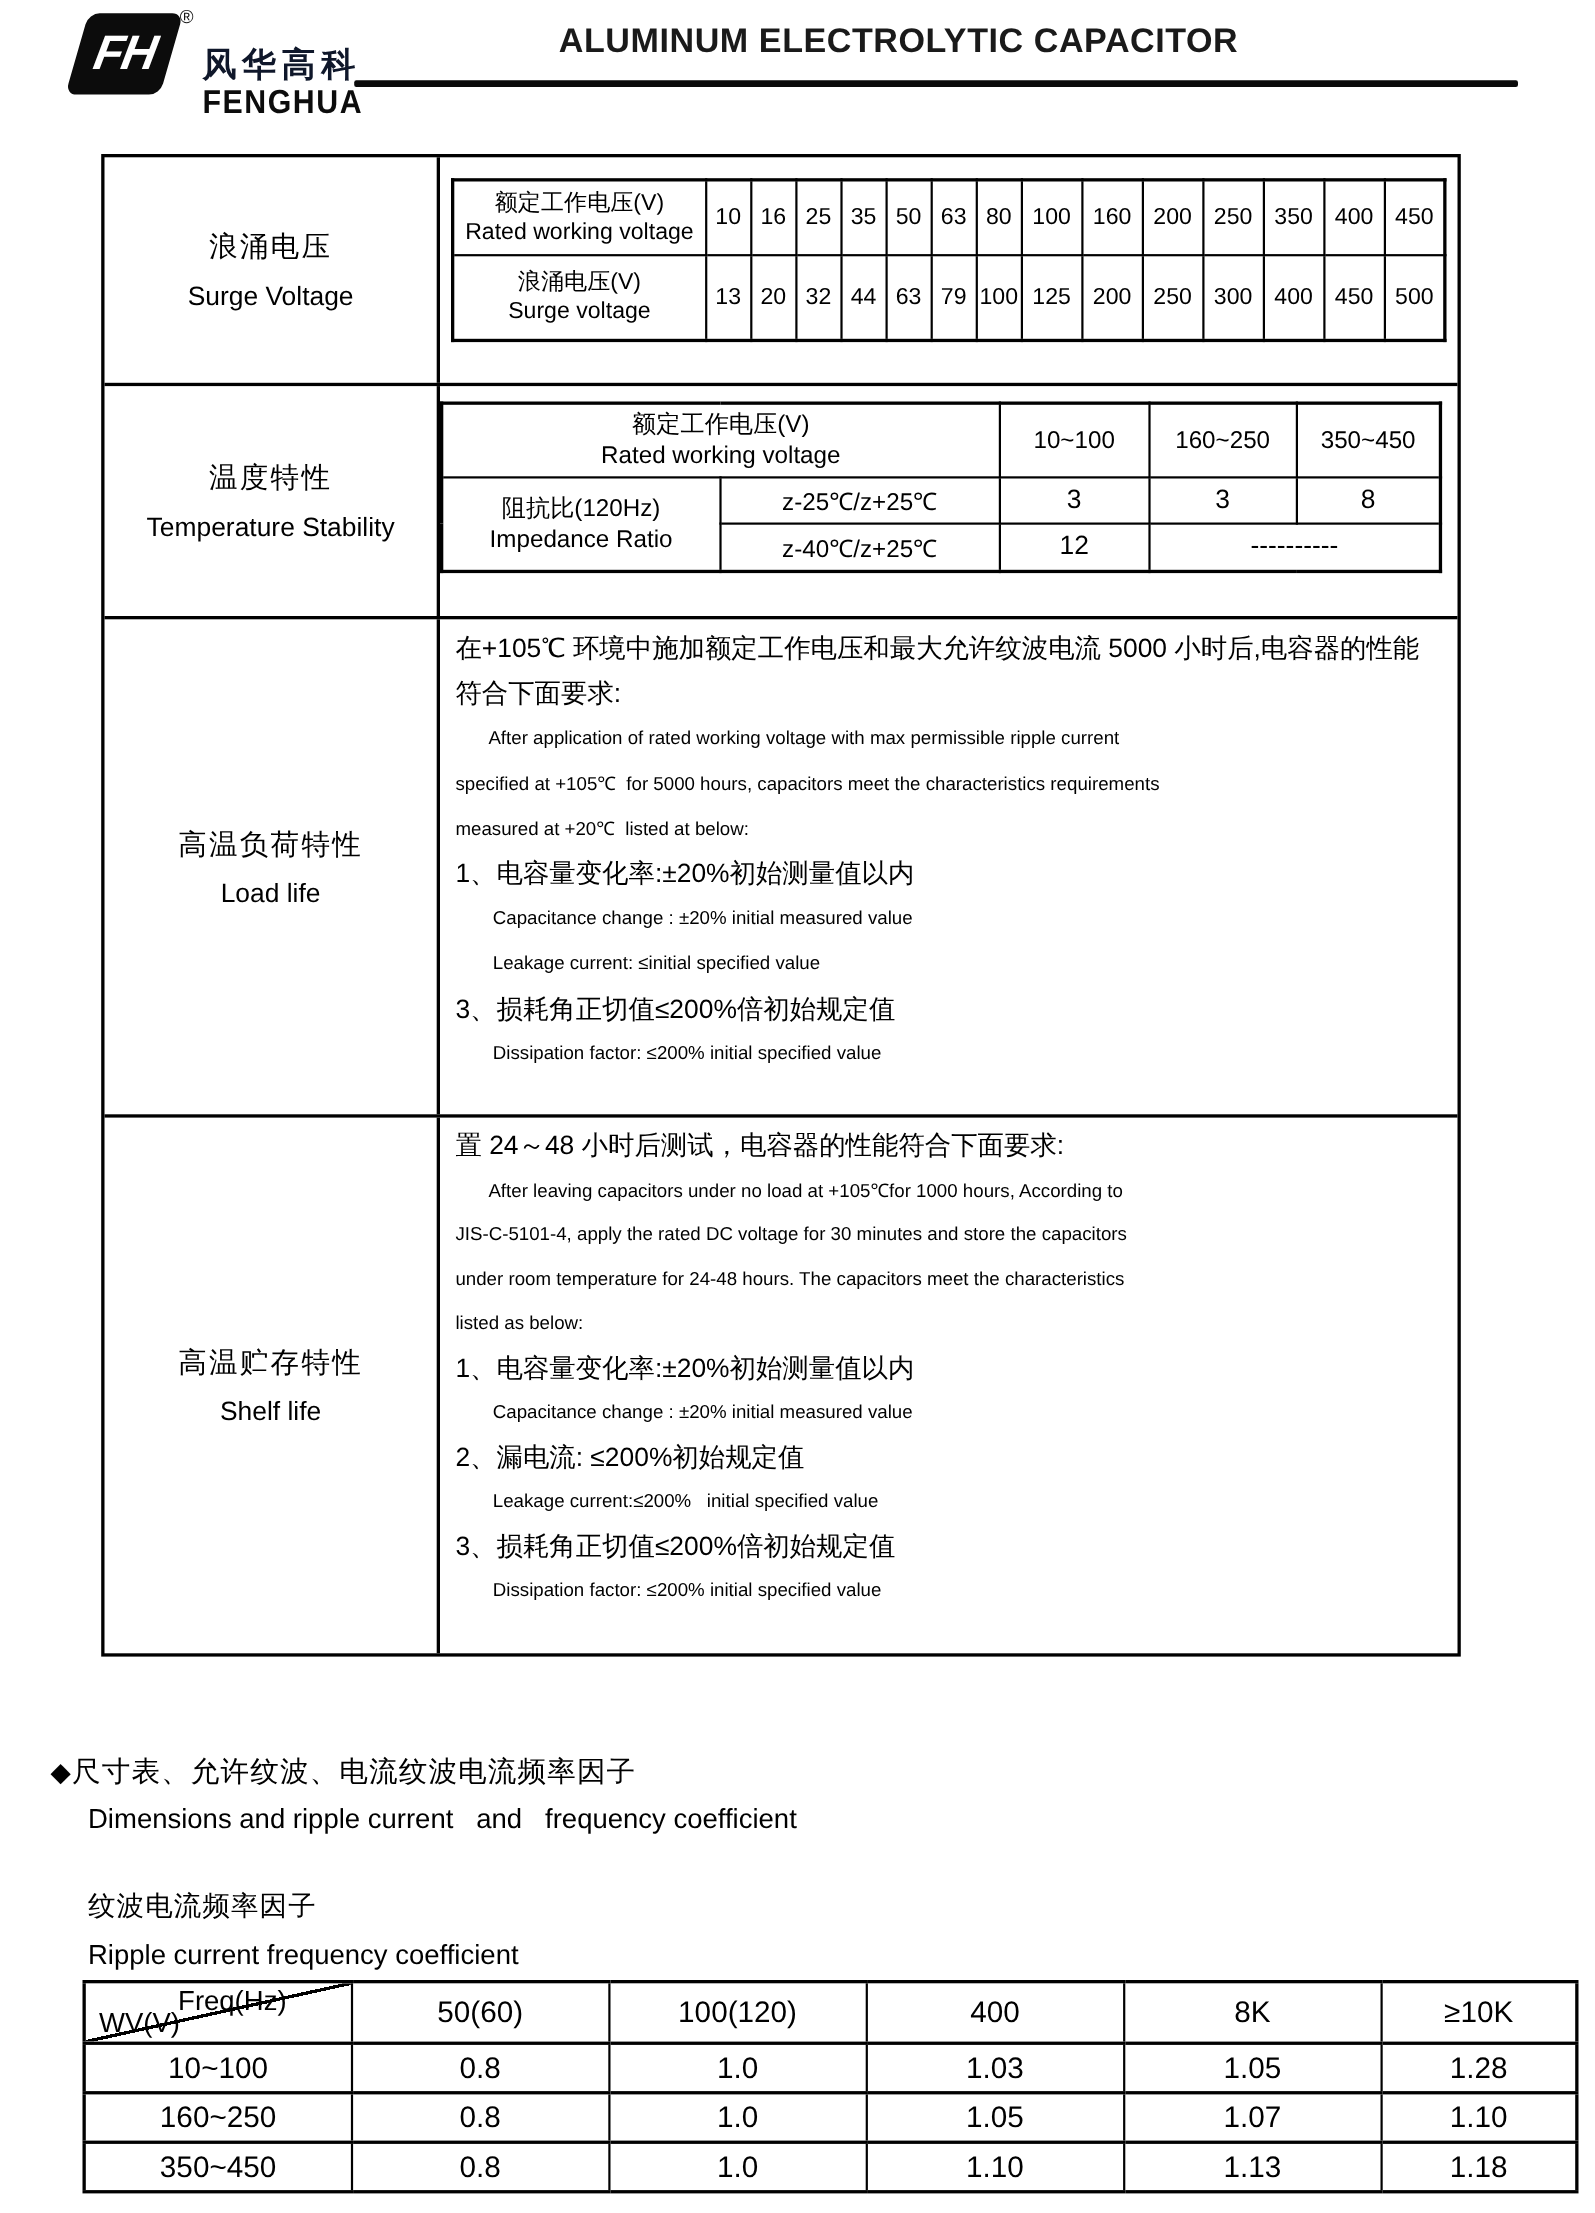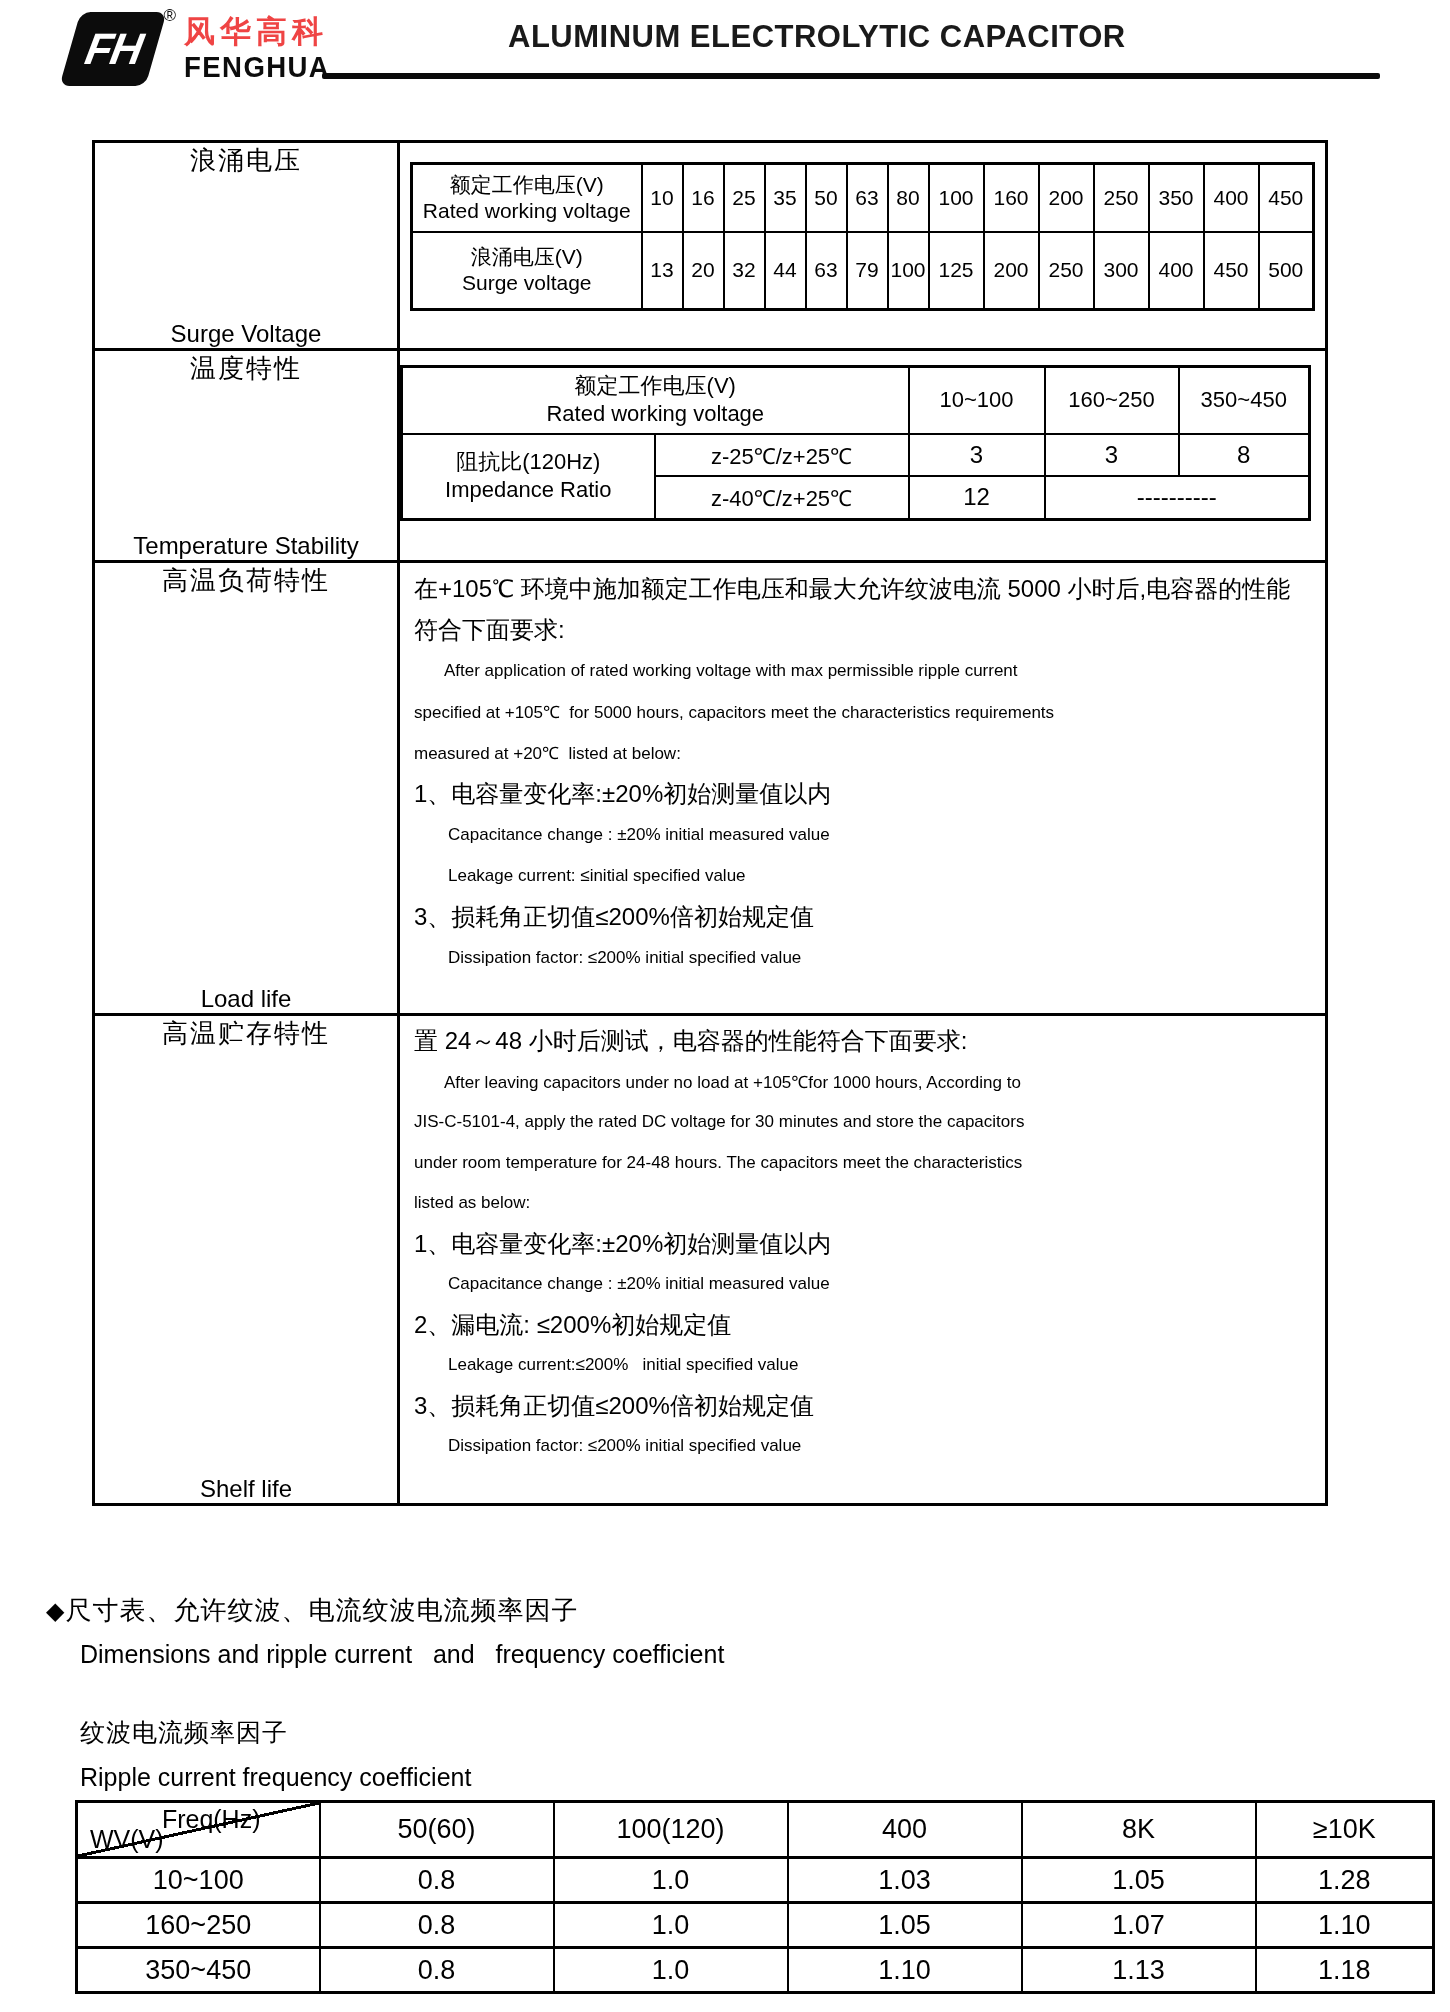--- a/index.html
+++ b/index.html
@@ -17,35 +17,35 @@
     position:absolute; left:14px; top:4px; width:86px; height:74px;
     background:#0c0c0c; transform:skewX(-16deg); border-radius:10px;
     display:flex; align-items:center; justify-content:center;
   }
   .logo-mark span {
     color:#fff; font-weight:bold; font-style:italic; font-size:44px;
     transform:skewX(6deg); letter-spacing:-2px;
   }
   .reg-mark { position:absolute; right:-2px; top:-2px; font-size:17px; color:#111; }
   .logo-text { margin-left:10px; padding-top:6px; }
-  .brand-zh { font-size:31px; font-weight:bold; letter-spacing:5px; line-height:36px; color:#ef4444; }
+  .brand-zh { font-size:31px; font-weight:bold; letter-spacing:5px; line-height:36px; color:#0f172a;margin-top:27px; }
   .brand-en { font-size:29px; font-weight:bold; letter-spacing:1.5px; line-height:32px; color:#0c0c0c; transform:scale(0.95,1.04); transform-origin:left top; }
   .doc-title { position:absolute; left:508px; top:19px; font-size:31px; font-weight:bold; letter-spacing:0.5px; color:#1a1a1a; white-space:pre; }
   .header-rule { position:absolute; left:322px; top:73px; width:1058px; height:6px; background:#0a0a0a; border-radius:2px; }
 
   
   .spec-table { position:absolute; left:92px; top:140px; width:1236px; height:1366px; border:3px solid #000; background:#fff; }
   .spec-row { position:absolute; left:0; width:1230px; display:flex; }
   .spec-row.r1 { top:0;    height:205px; }
   .spec-row.r2 { top:205px; height:212px; border-top:3px solid #000; }
   .spec-row.r3 { top:417px; height:453px; border-top:3px solid #000; }
   .spec-row.r4 { top:870px; height:490px; border-top:3px solid #000; }
   .row-label {
     width:305px; flex:none; border-right:3px solid #000;
-    display:flex; flex-direction:column; align-items:center; justify-content:space-between; gap:14px;
+    display:flex; flex-direction:column; align-items:center; justify-content:center; gap:14px;
     text-align:center;
   }
   .lab-zh { font-size:26px; letter-spacing:2px; }
   .lab-en { font-size:24px; }
   .row-body { flex:1; position:relative;padding-left:11px; }
 
   
   table { border-collapse:collapse; table-layout:fixed; background:#fff; }
   td { border:2px solid #000; text-align:center; vertical-align:middle; overflow:hidden; }
 

